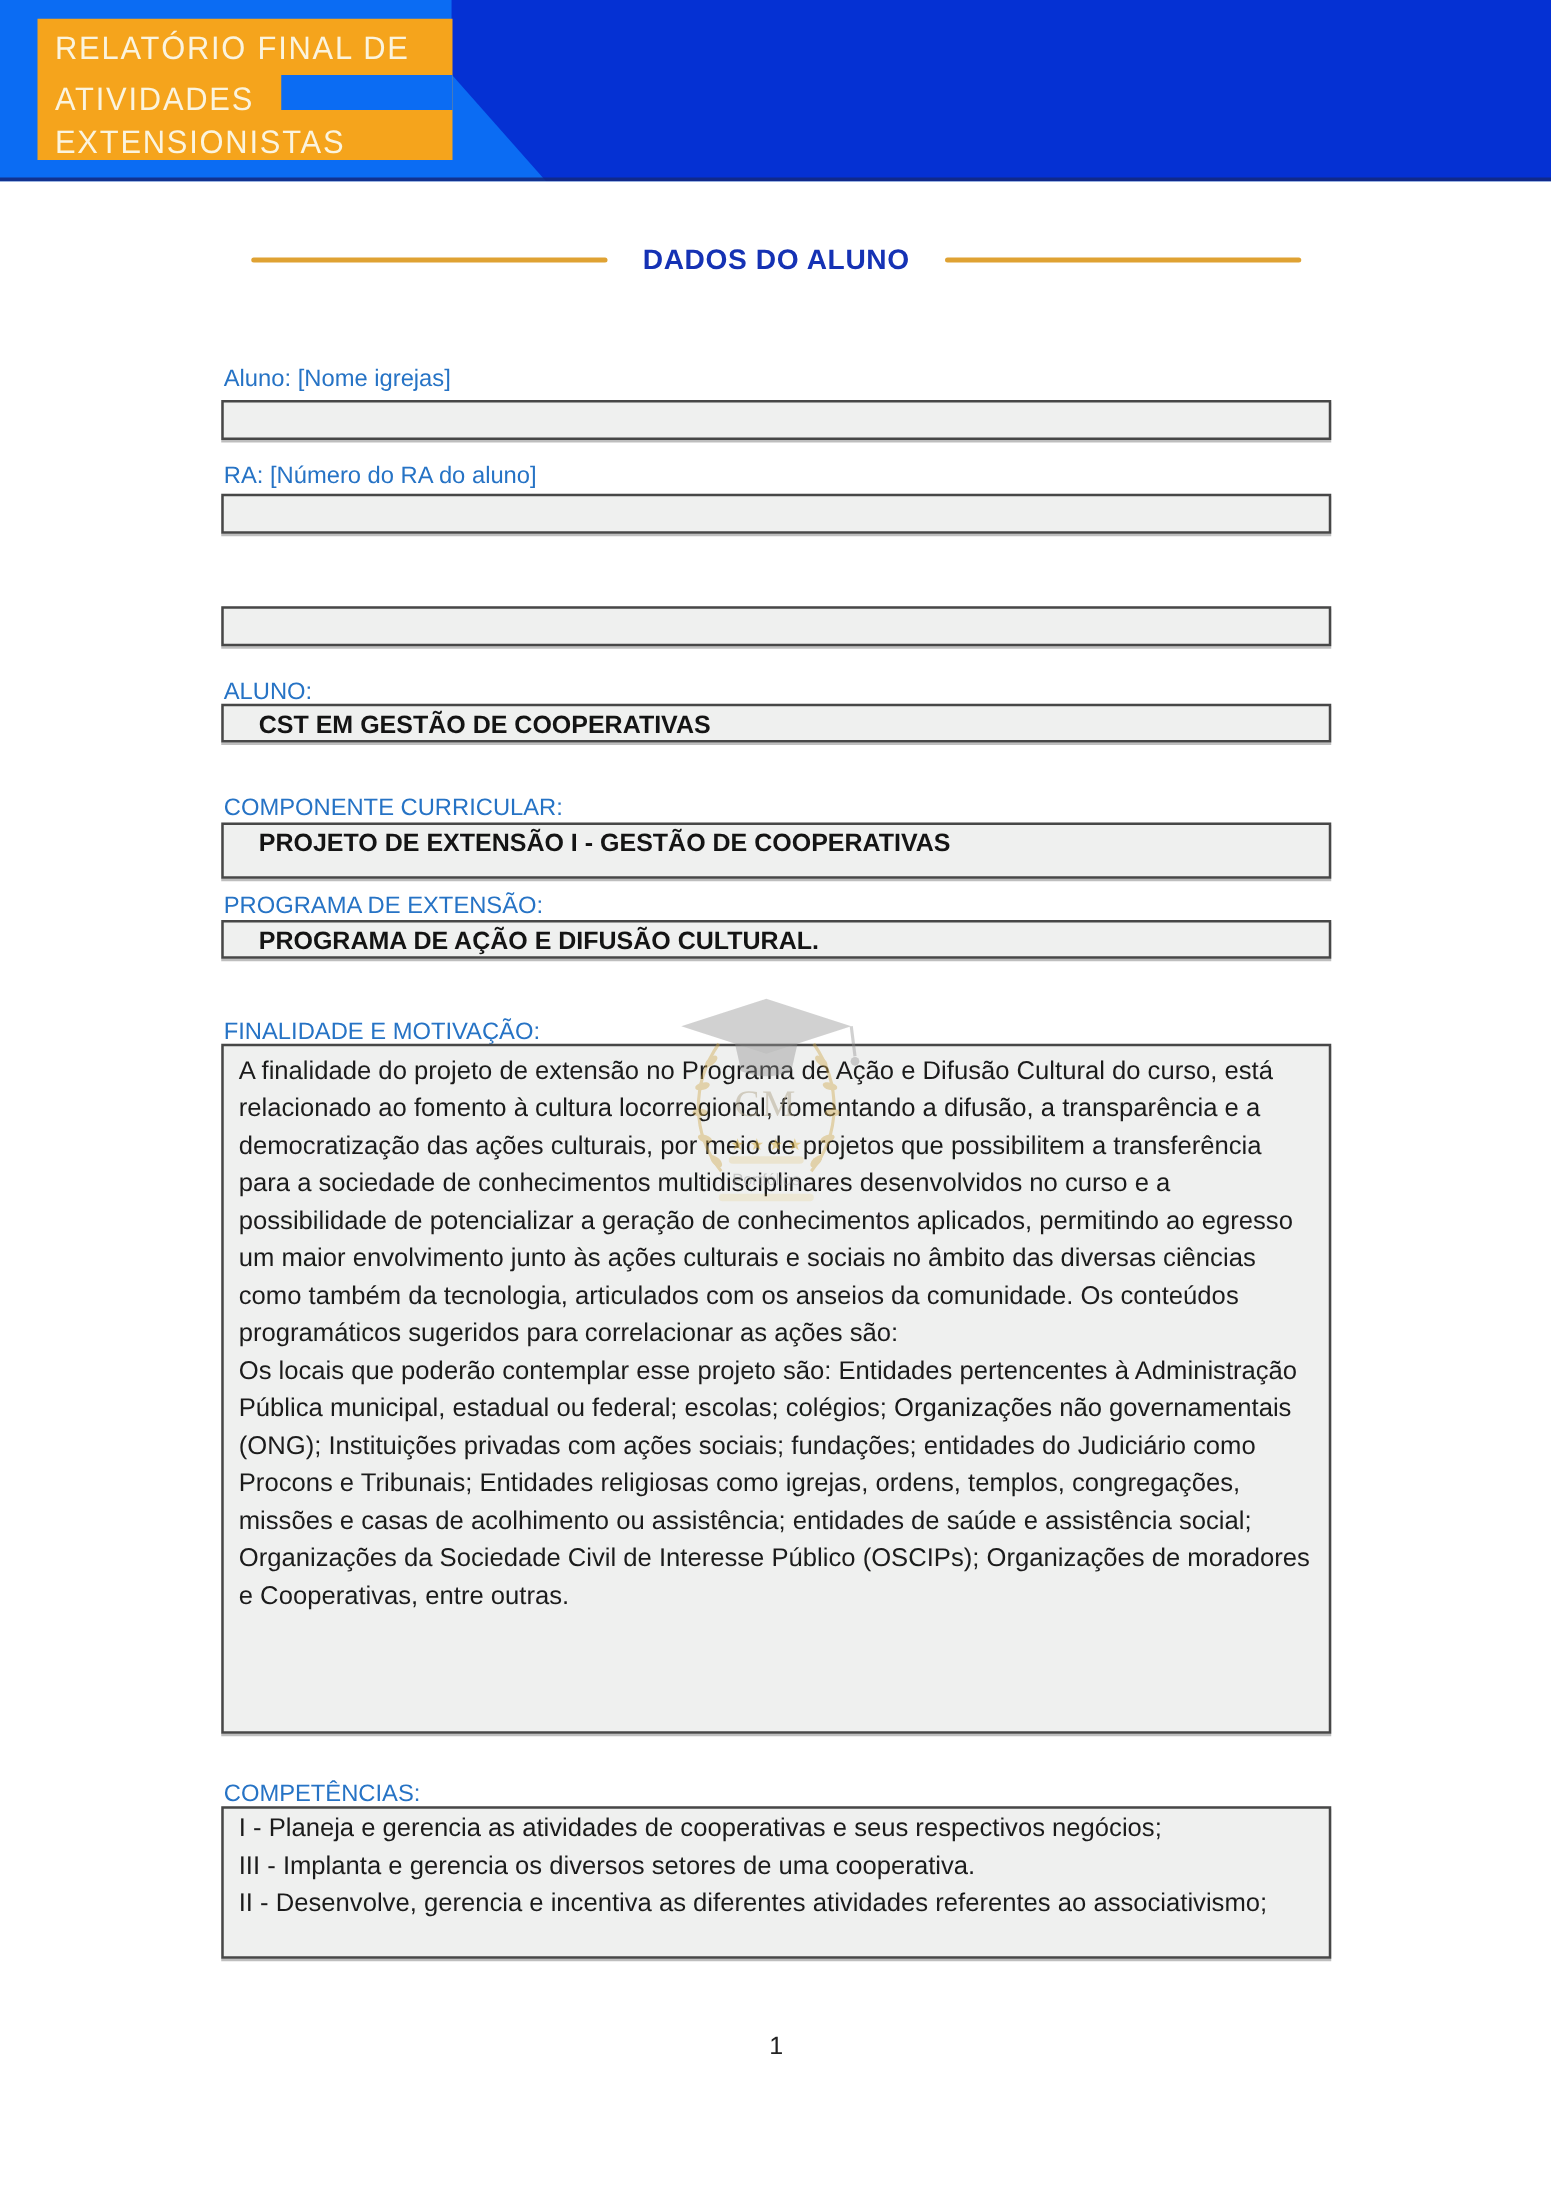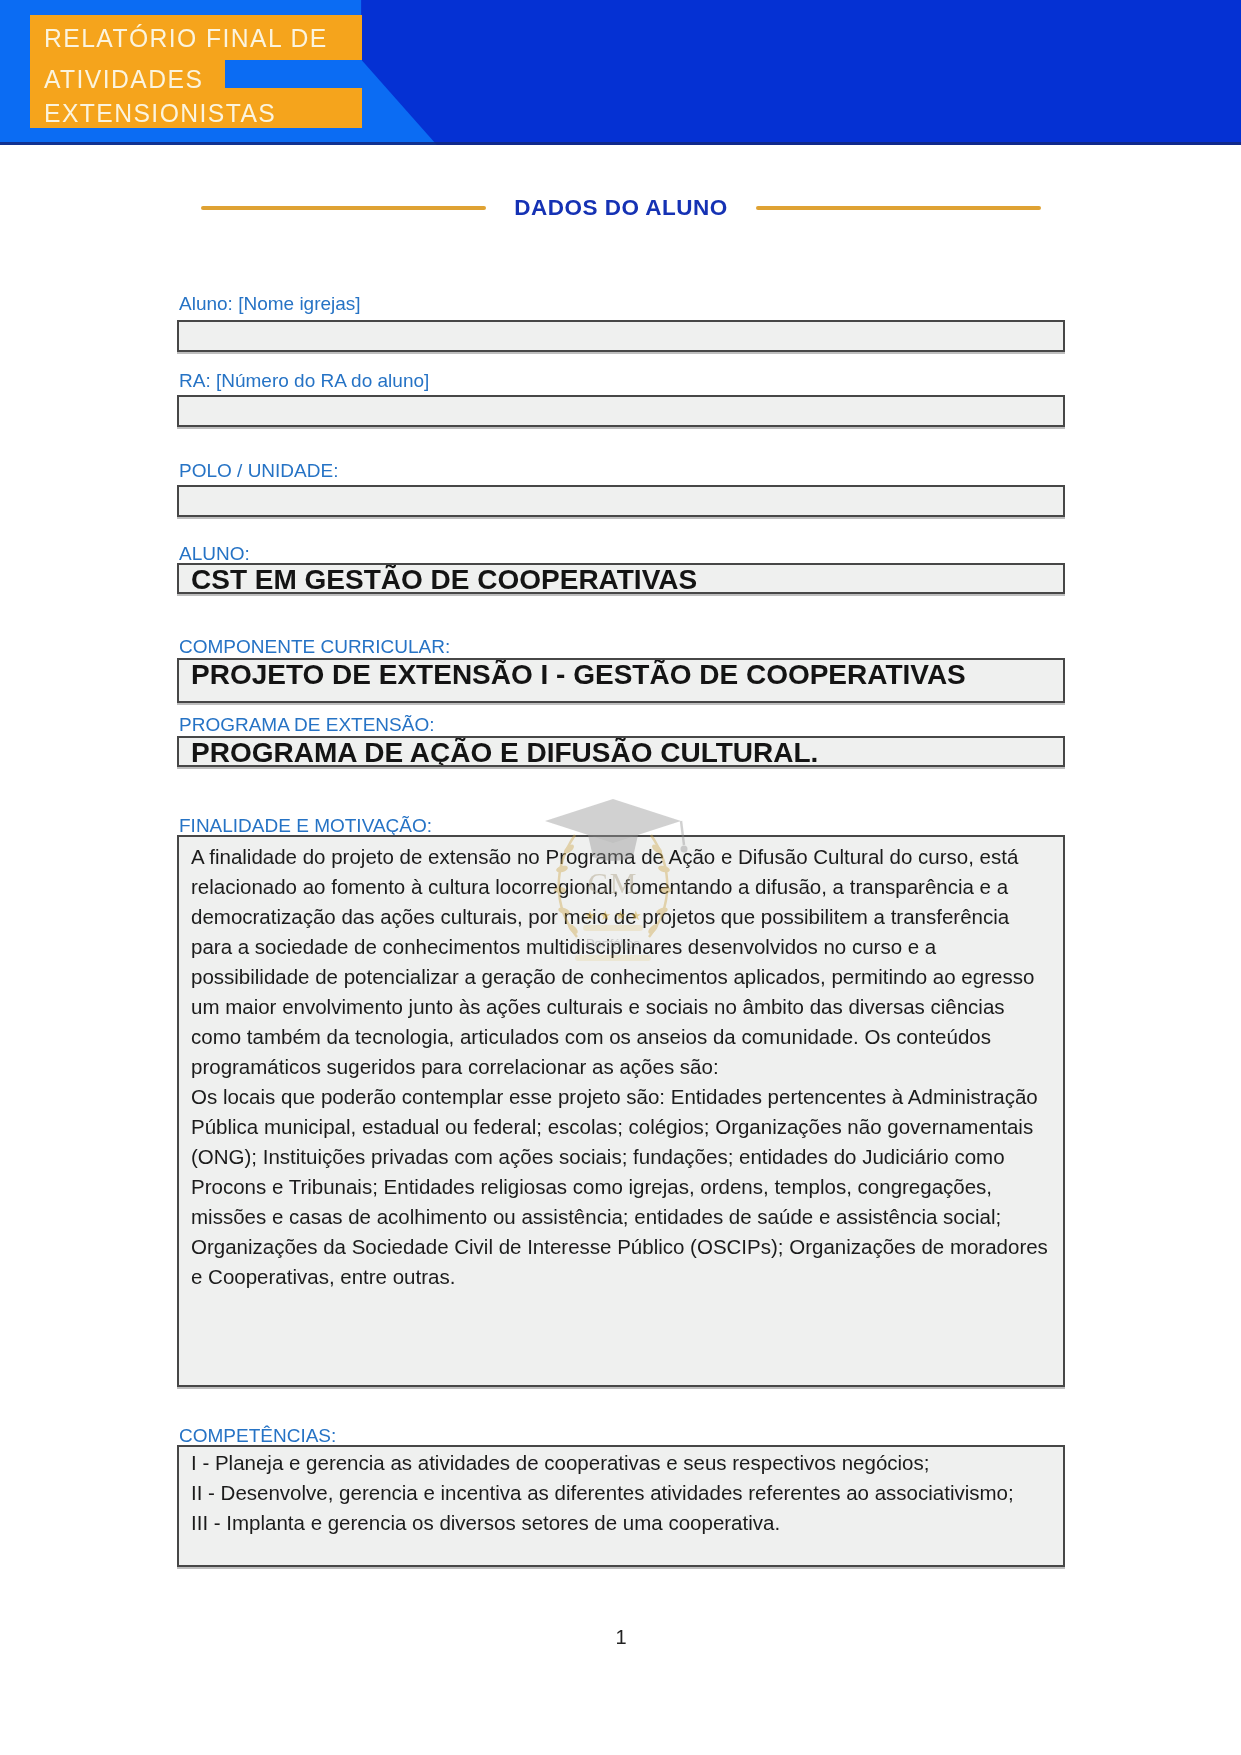--- a/index.html
+++ b/index.html
@@ -56,22 +56,22 @@
   .flabel {
     position:absolute; left:179px; width:886px; height:24px;
     font-size:19px; color:#2673c5; white-space:nowrap;
   }
   .fbox {
     position:absolute; left:177px; width:888px;
     background:#eff0ef; border:2px solid #474747;
     box-shadow:0 2px 0 rgba(70,70,70,.35);
   }
   .fbox.value {
-    font-size:28px; font-weight:bold; color:#141414;
-    padding:2px 12px; line-height:26px; white-space:nowrap; overflow:hidden;
+    font-size:20px; font-weight:bold; color:#141414;
+    padding:2px 28px; line-height:26px; white-space:nowrap; overflow:hidden;
   }
   .fbox.bigtext {
     font-size:20.5px; font-weight:400; color:#1b1b1b;
     padding:5px 12px; line-height:30px; overflow:hidden;
   }
   .fbox.bigtext p { margin:0; }
   .fbox.bigtext .item { margin:0; }
   .fbox.bigtext .just { text-align:justify; }
 
   
@@ -107,21 +107,20 @@
     <div class="title-text">DADOS DO ALUNO</div>
     <div class="gold-line"></div>
   </div>
 
   <div class="flabel" style="top:293px">Aluno: [Nome igrejas]</div>
   <div class="fbox" style="top:320px; height:32px"></div>
 
   <div class="flabel" style="top:370px">RA: [Número do RA do aluno]</div>
   <div class="fbox" style="top:395px; height:32px"></div>
 
-  <div class="flabel" style="top:460px">POLO / UNIDADE:</div>
   <div class="fbox" style="top:485px; height:32px"></div>
 
   <div class="flabel" style="top:543px">ALUNO:</div>
   <div class="fbox value" style="top:563px; height:31px">CST EM GESTÃO DE COOPERATIVAS</div>
 
   <div class="flabel" style="top:636px">COMPONENTE CURRICULAR:</div>
   <div class="fbox value" style="top:658px; height:45px">PROJETO DE EXTENSÃO I - GESTÃO DE COOPERATIVAS</div>
 
   <div class="flabel" style="top:714px">PROGRAMA DE EXTENSÃO:</div>
   <div class="fbox value" style="top:736px; height:31px">PROGRAMA DE AÇÃO E DIFUSÃO CULTURAL.</div>
@@ -158,19 +157,19 @@
     <text x="110" y="100" text-anchor="middle" font-family="Liberation Serif, serif" font-size="30" letter-spacing="2" fill="#b3a88f">CM</text>
     <text x="110" y="127" text-anchor="middle" font-size="13" fill="#d9ae3c">★ ★ ★ ★</text>
     <rect x="80" y="132" width="60" height="6" rx="3" fill="#d9ae3c" opacity="0.35"></rect>
     <text x="110" y="155" text-anchor="middle" font-size="13" fill="#a0a0a0" font-family="Liberation Sans, sans-serif">Portfólios</text>
     <rect x="72" y="162" width="76" height="6" rx="3" fill="#d9ae3c" opacity="0.3"></rect>
   </svg>
 
   <div class="flabel" style="top:1425px">COMPETÊNCIAS:</div>
   <div class="fbox bigtext" style="top:1445px; height:122px; padding-top:1px">
     <div class="item">I - Planeja e gerencia as atividades de cooperativas e seus respectivos negócios;</div>
+    <div class="item">III - Implanta e gerencia os diversos setores de uma cooperativa.</div>
     <div class="item just">II - Desenvolve, gerencia e incentiva as diferentes atividades referentes ao associativismo;</div>
-    <div class="item">III - Implanta e gerencia os diversos setores de uma cooperativa.</div>
   </div>
 
   <div class="page-number">1</div>
 
 </div>
 
 </body></html>

